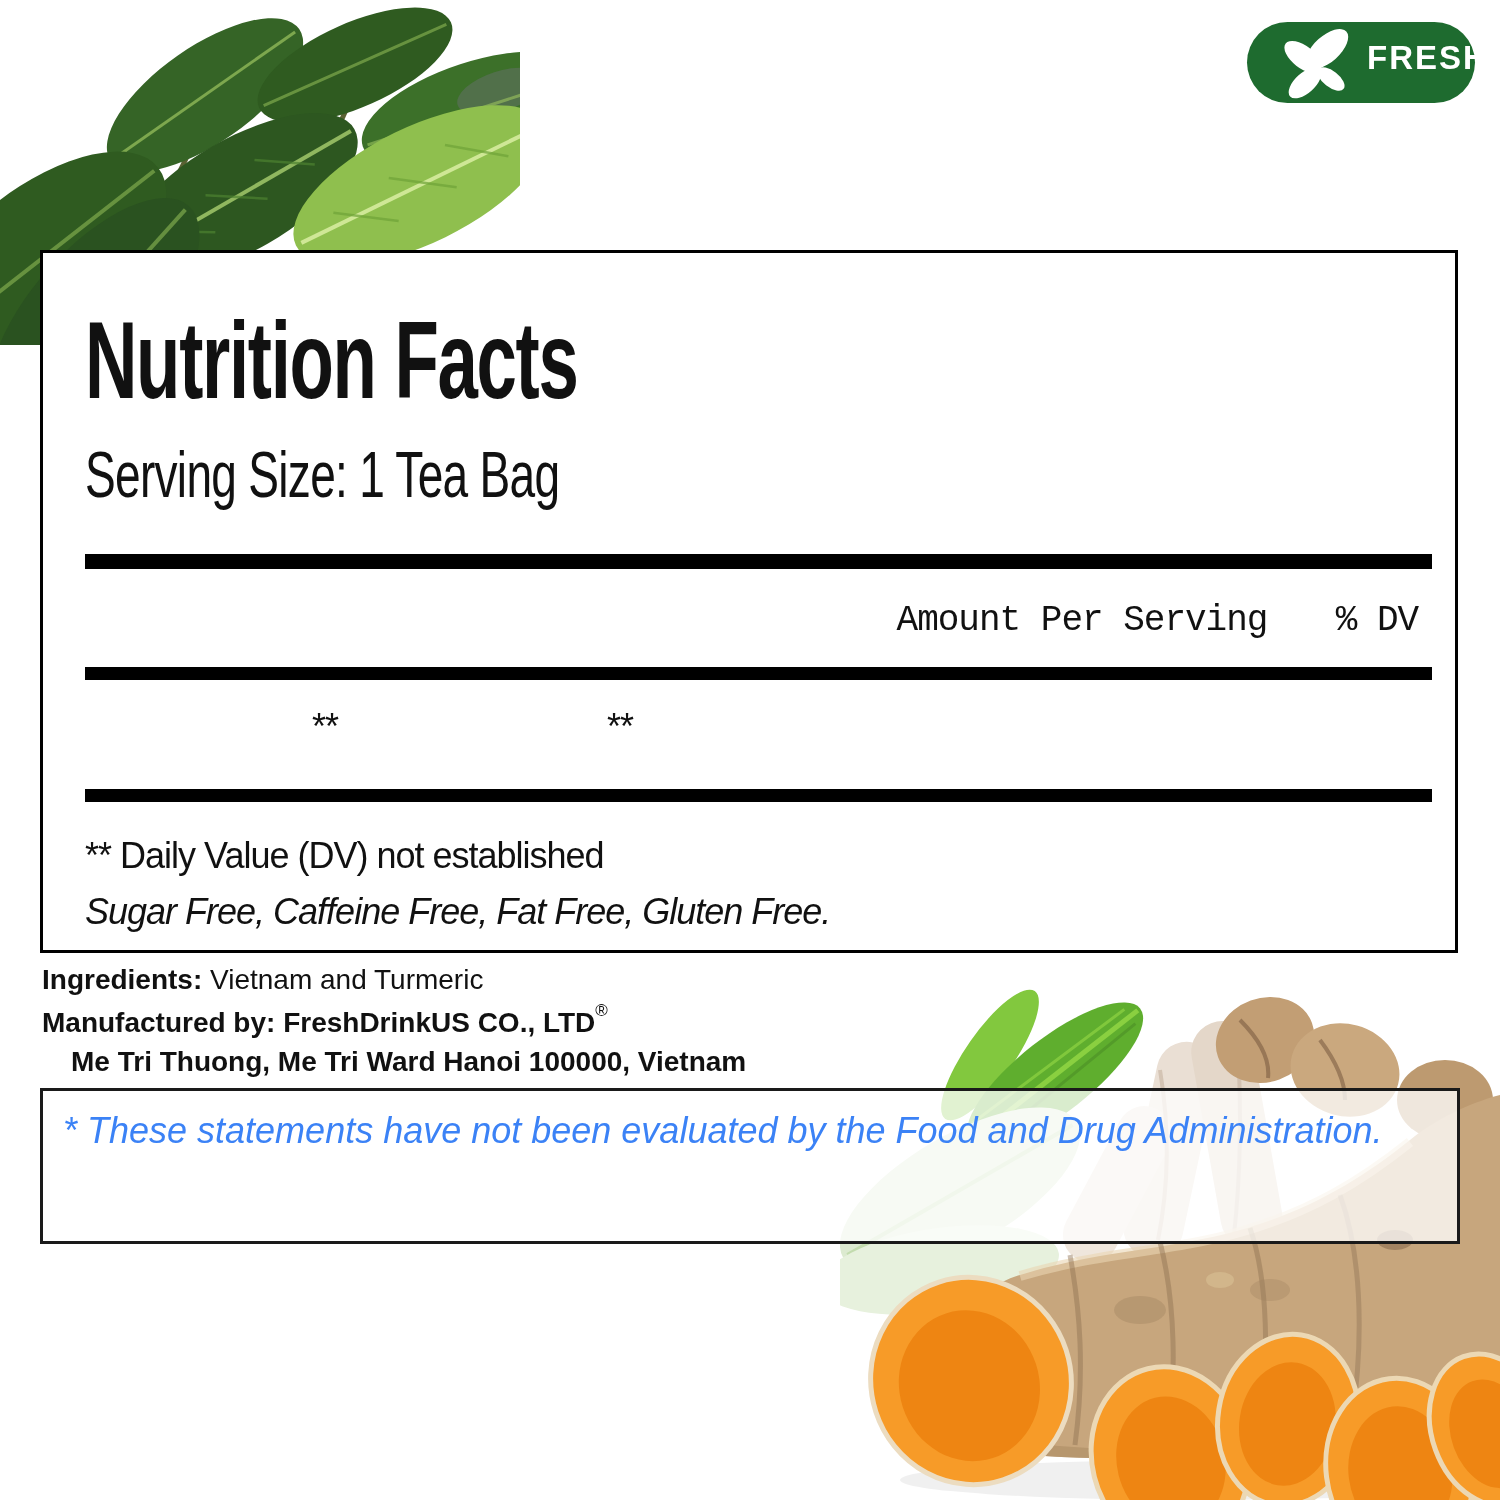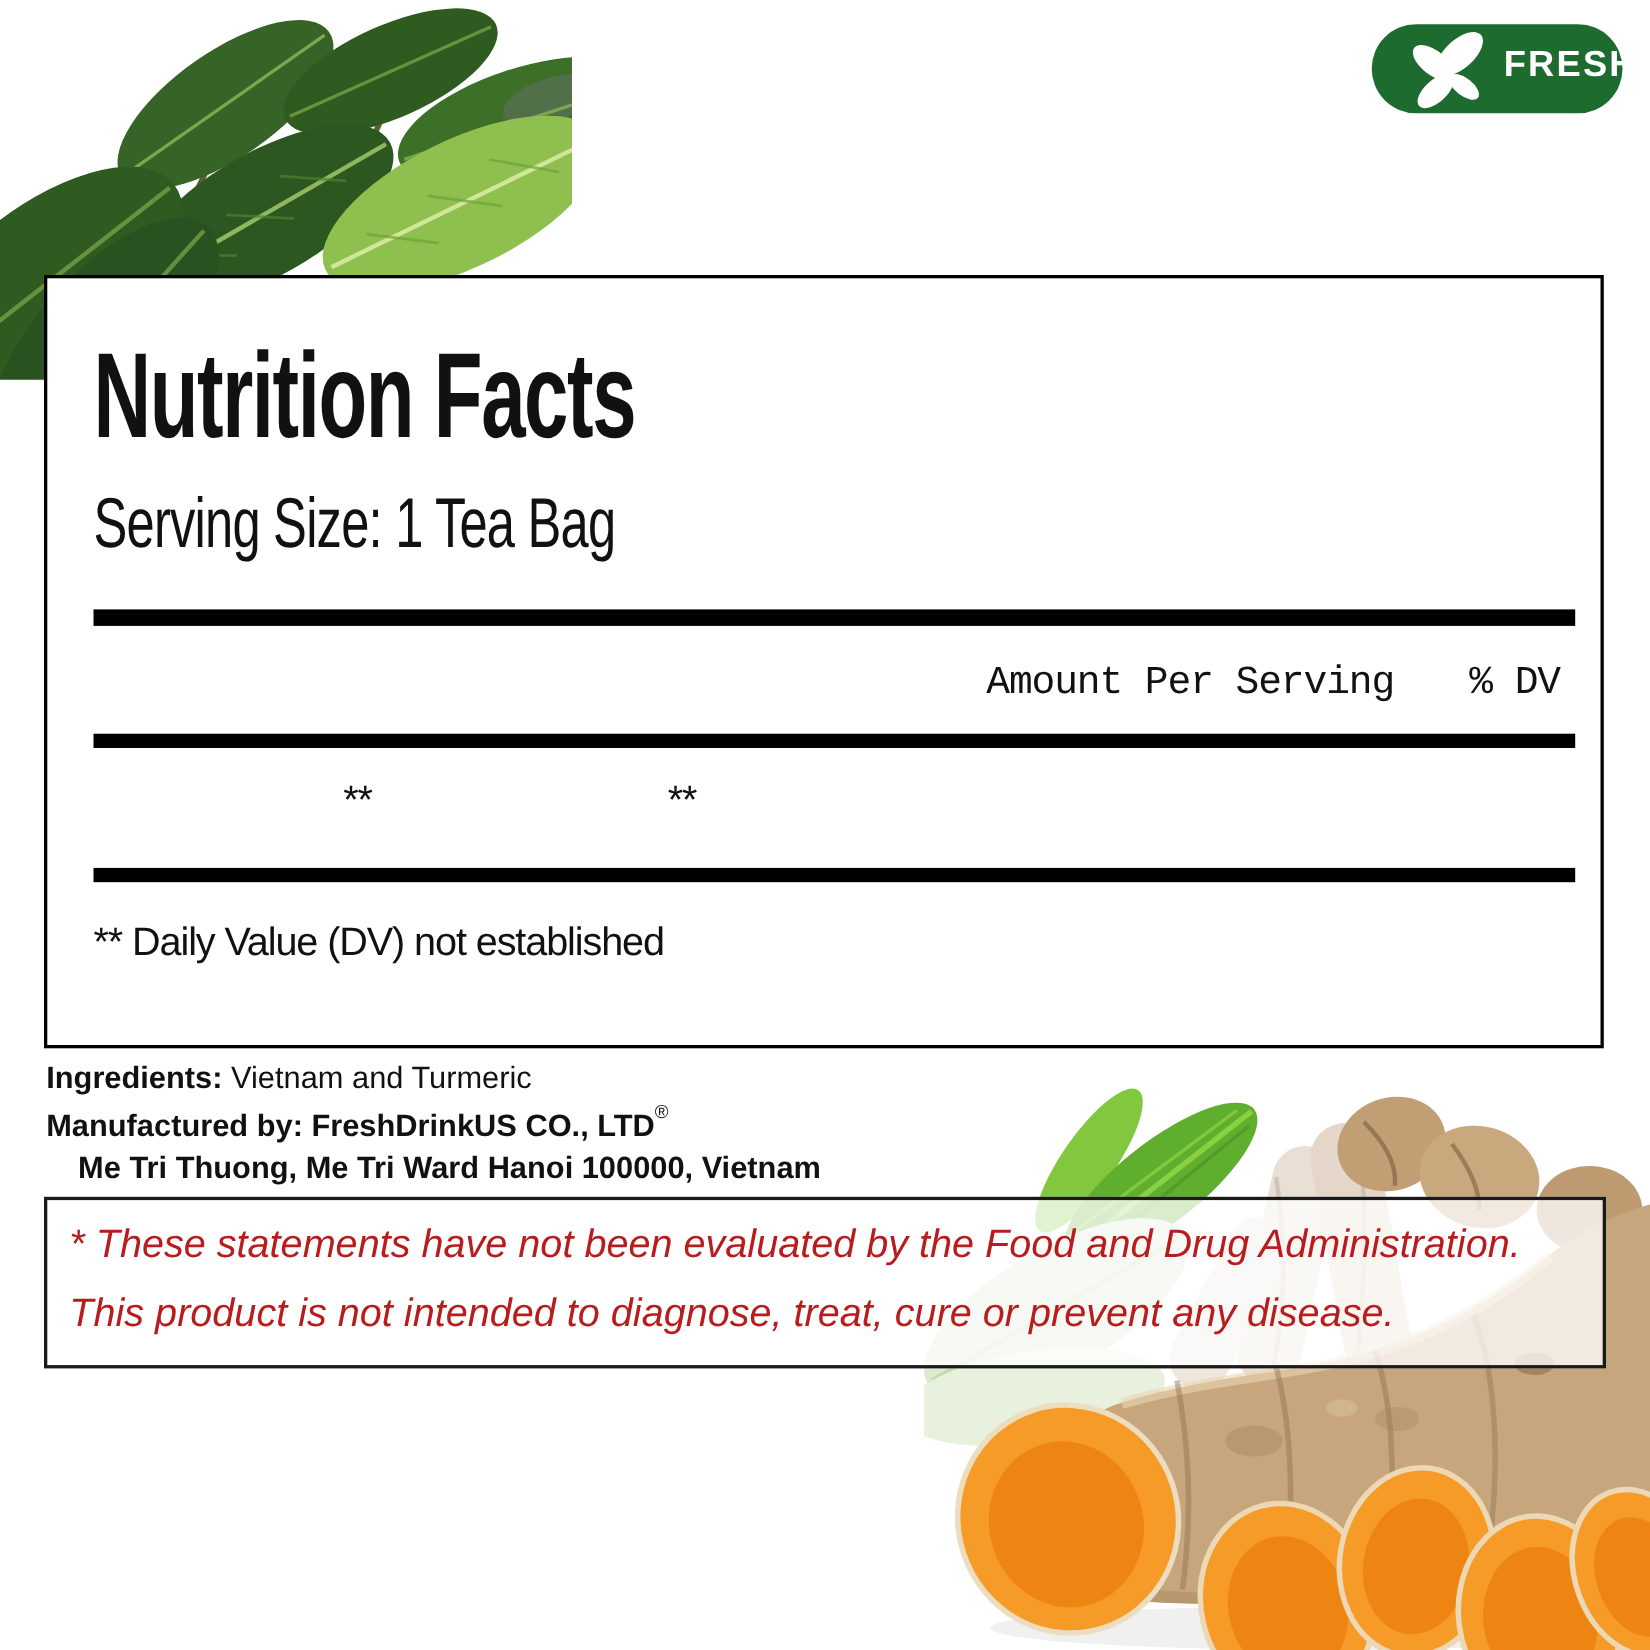--- a/index.html
+++ b/index.html
@@ -66,21 +66,21 @@
   .detail-value{font-weight:400;}
   .reg-mark{font-size:17px;vertical-align:super;position:relative;top:-6px;font-weight:400;}
 
   
   .disclaimer-box{
     position:absolute;left:40px;top:1088px;width:1420px;height:156px;
     background:rgba(255,255,255,0.76);border:3px solid #1a1a1a;box-sizing:border-box;
     z-index:3;
   }
   .disclaimer-line{
-    position:absolute;left:20px;font-size:36px;font-style:italic;color:#b91c1c;
+    position:absolute;left:20px;font-size:36px;font-style:italic;color:#3b82f6;
     letter-spacing:0px;white-space:nowrap;line-height:1;
   }
   .disc-1{top:22px;}
   .disc-2{top:84px;}
 </style>
 </head>
 <body>
 
 <svg id="soursop-art" class="art" width="520" height="345" viewBox="0 0 520 345">
   <g>
@@ -245,27 +245,27 @@
   <div class="nf-bar nf-bar2"></div>
 
   <div class="nf-row nf-data-row">
     <div class="nf-col-amount">**</div>
     <div class="nf-col-dv">**</div>
   </div>
 
   <div class="nf-bar nf-bar3"></div>
 
   <div class="nf-footnote">** Daily Value (DV) not established</div>
+  <div class="nf-claims">Sugar Free, Caffeine Free, Fat Free, Gluten Free.</div>
 </div>
 
 <div class="detail-line detail-ingredients">
   <span class="detail-label">Ingredients:</span>
   <span class="detail-value"> Vietnam and Turmeric</span>
 </div>
 <div class="detail-line detail-manufacturer">
   <span>Manufactured by: FreshDrinkUS CO., LTD</span><span class="reg-mark">®</span>
 </div>
 <div class="detail-line detail-address">Me Tri Thuong, Me Tri Ward Hanoi 100000, Vietnam</div>
 
 <div class="disclaimer-box">
   <div class="disclaimer-line disc-1">* These statements have not been evaluated by the Food and Drug Administration.</div>
-  <div class="disclaimer-line disc-2">This product is not intended to diagnose, treat, cure or prevent any disease.</div>
 </div>
 
 </body></html>

